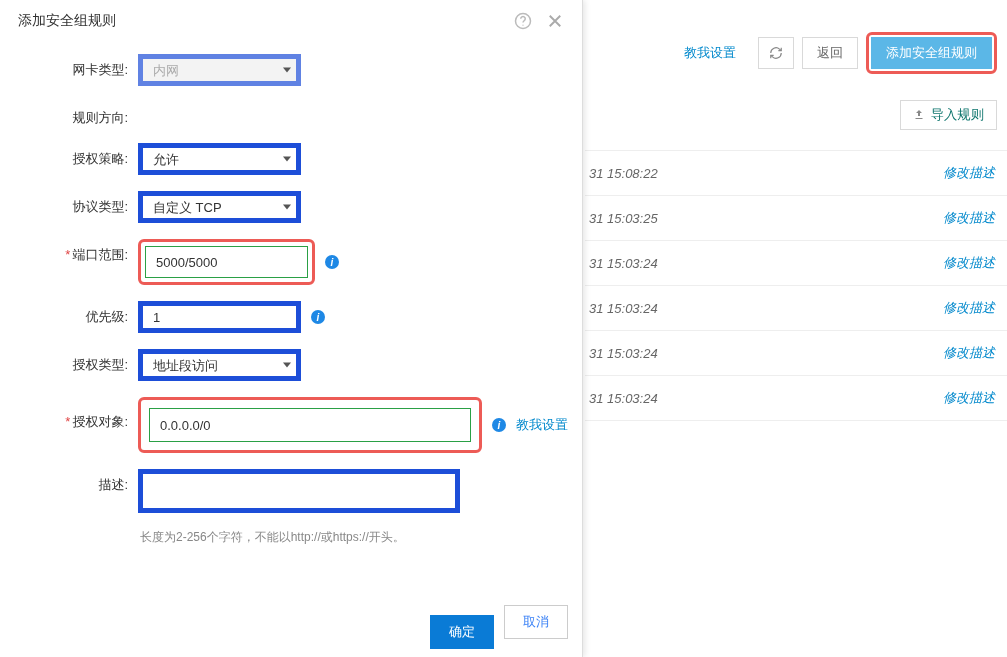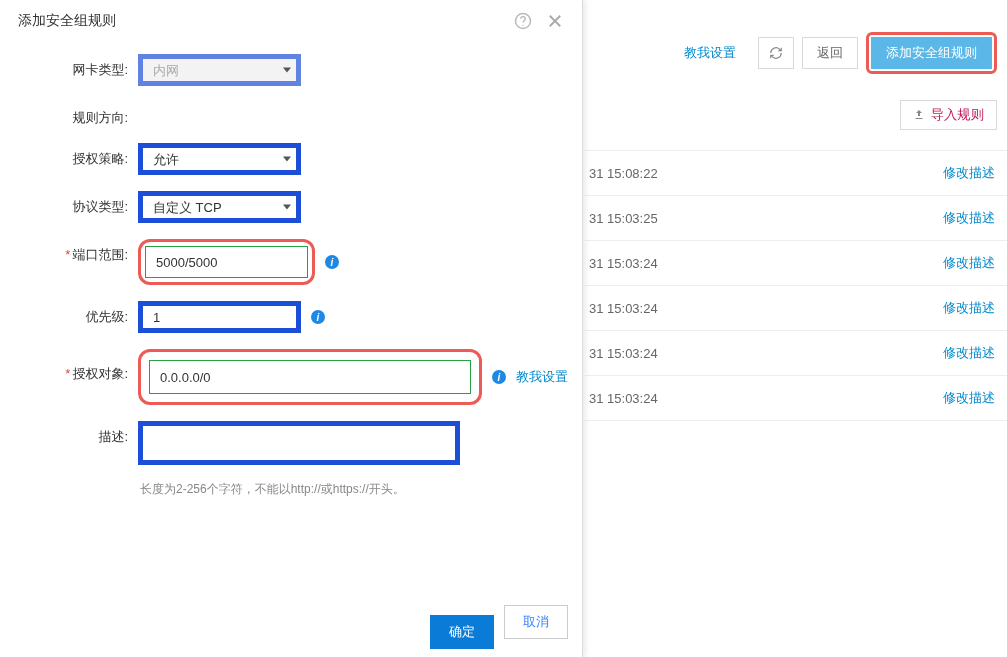--- a/index.html
+++ b/index.html
@@ -7,23 +7,23 @@
 
 
 .bg-page { position: absolute; left: 585px; right: 0; top: 0; bottom: 0; background: #fff; }
 .bg-toolbar { display: flex; align-items: center; justify-content: flex-end; padding: 32px 10px 20px 0; gap: 8px; }
 .bg-btn { display: inline-flex; align-items: center; justify-content: center; height: 32px; padding: 0 14px; border: 1px solid #d9d9d9; background: #fff; color: #666; font-size: 13px; cursor: pointer; }
 .bg-btn-link { border: none; color: #0088cc; background: transparent; }
 .bg-btn-primary { background: #5bb7e7; border: 1px solid #5bb7e7; color: #fff; }
 .bg-primary-wrap { border: 3px solid #ed5b56; border-radius: 6px; padding: 2px; display: inline-block; }
 .bg-btn-refresh { width: 36px; padding: 0; }
 .bg-import-row { display: flex; justify-content: flex-end; padding: 6px 10px 20px 0; }
-.bg-import-btn { display: inline-flex; align-items: center; gap: 6px; height: 30px; padding: 0 12px; border: 1px solid #d9d9d9; background: #fff; color: #be185d; cursor: pointer; }
+.bg-import-btn { display: inline-flex; align-items: center; gap: 6px; height: 30px; padding: 0 12px; border: 1px solid #d9d9d9; background: #fff; color: #0f766e; cursor: pointer; }
 .bg-table { border-top: 1px solid #eee; }
-.bg-row { display: flex; align-items: center; justify-content: space-between; border-bottom: 1px solid #eee; height: 45px; padding: 0 12px 0 4px; color: #666; }
+.bg-row { display: flex; align-items: center; justify-content: space-between; border-bottom: 1px solid #eee; height: 45px; padding: 0 12px 0 4px; color: #666; font-style: italic; }
 .bg-time { font-size: 13px; }
 .bg-action { color: #0088cc; cursor: pointer; font-size: 13px; }
 
 
 .dialog { position: absolute; left: 0; top: 0; width: 583px; height: 657px; background: #fff; border-right: 1px solid #ddd; box-shadow: 2px 0 6px rgba(0,0,0,0.1); box-sizing: border-box; }
 .dialog-header { display: flex; align-items: center; justify-content: space-between; padding: 12px 18px 14px 18px; }
 .dialog-title { font-size: 14px; color: #333; }
 .dialog-header-icons { display: flex; gap: 14px; color: #bbb; }
 .dialog-header-icons span { cursor: pointer; font-size: 18px; line-height: 1; }
 
@@ -35,21 +35,21 @@
 .sel, .inp, .txt { border: 5px solid #1d4ed8; background: #fff; font-size: 13px; color: #333; padding: 0 10px; }
 .sel { height: 32px; width: 163px; appearance: none; -webkit-appearance: none; background-image: none; position: relative; }
 .sel-wrap { position: relative; display: inline-block; }
 .sel-wrap::after { content: ""; position: absolute; right: 10px; top: 50%; width: 0; height: 0; border-left: 4px solid transparent; border-right: 4px solid transparent; border-top: 5px solid #555; transform: translateY(-50%); pointer-events: none; }
 .sel-disabled { background: #eeeeee; color: #888; }
 .inp { height: 32px; width: 163px; }
 .inp-wide { width: 322px; height: 34px; }
 .txt { width: 322px; height: 44px; resize: none; padding: 6px 10px; font-family: inherit; }
 
 .green-border { border: 1px solid #2aa045; }
-.red-highlight { border: 3px solid #ed5b56; border-radius: 12px; padding: 4px; display: inline-flex; }
+.red-highlight { border: 3px solid #ed5b56; border-radius: 6px; padding: 4px; display: inline-flex; }
 
 .info-icon { width: 14px; height: 14px; border-radius: 50%; background: #1e88e5; color: #fff; display: inline-flex; align-items: center; justify-content: center; font-size: 10px; font-weight: bold; font-style: italic; }
 .teach-link { color: #0088cc; font-size: 13px; cursor: pointer; }
 
 .hint { font-size: 12px; color: #888; margin-top: 6px; margin-left: 2px; }
 
 .dialog-footer { position: absolute; bottom: 8px; right: 14px; display: flex; gap: 10px; }
 .btn { height: 34px; padding: 0 18px; font-size: 13px; border: 1px solid #ccc; background: #fff; color: #3b82f6; cursor: pointer; }
 .btn-primary { background: #0a7bd6; border-color: #0a7bd6; color: #fff; margin-top: 10px; }
 
@@ -183,20 +183,30 @@
     </div>
 
     <div class="form-row">
       <div class="form-label">优先级:</div>
       <div class="form-control">
         <input class="inp" type="text" value="1" style="">
         <span class="info-icon">i</span>
       </div>
     </div>
 
+    <div class="form-row">
+      <div class="form-label">授权类型:</div>
+      <div class="form-control">
+        <span class="sel-wrap">
+          <select class="sel">
+            <option>地址段访问</option>
+          </select>
+        </span>
+      </div>
+    </div>
 
     <div class="form-row">
       <div class="form-label" style="padding-top:16px;"><span class="req">*</span><span>授权对象:</span></div>
       <div class="form-control">
         <span class="red-highlight" style="padding:8px;align-items:flex-end;">
           <input class="inp inp-wide green-border" type="text" value="0.0.0.0/0" style="">
         </span>
         <span class="info-icon">i</span>
         <span class="teach-link">教我设置</span>
       </div>

